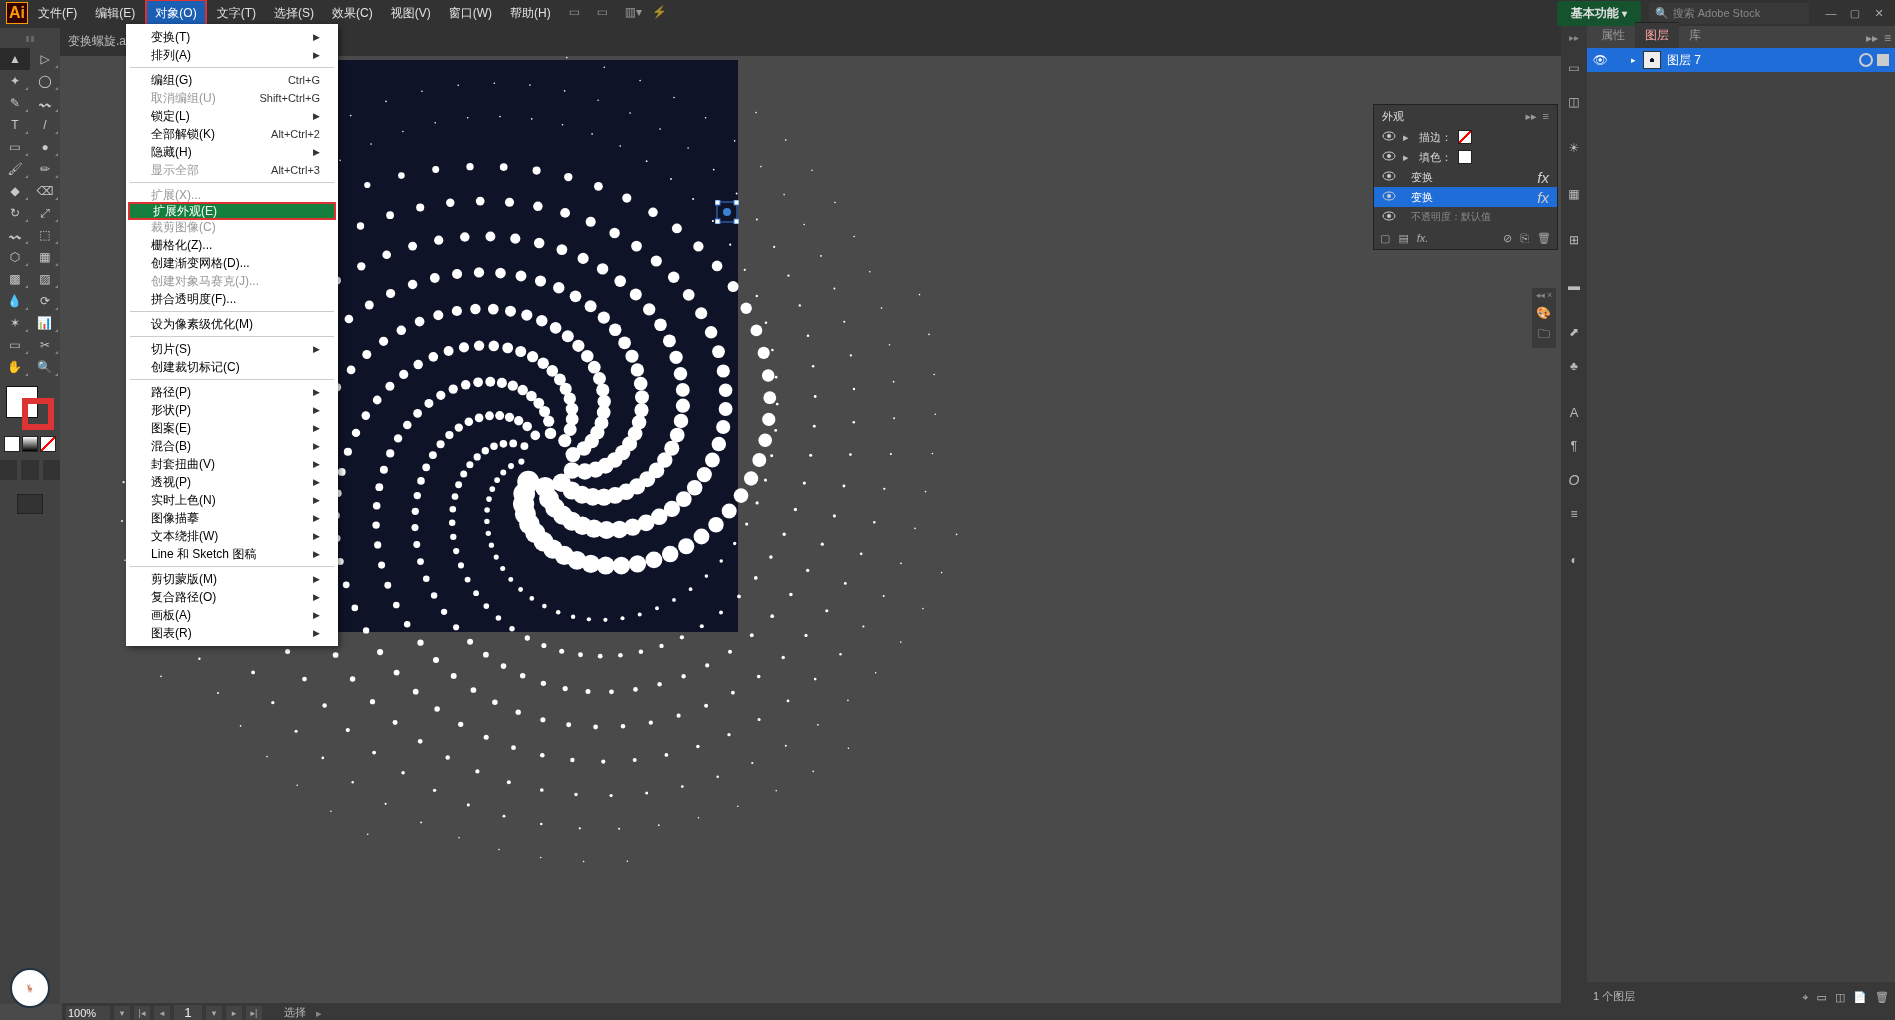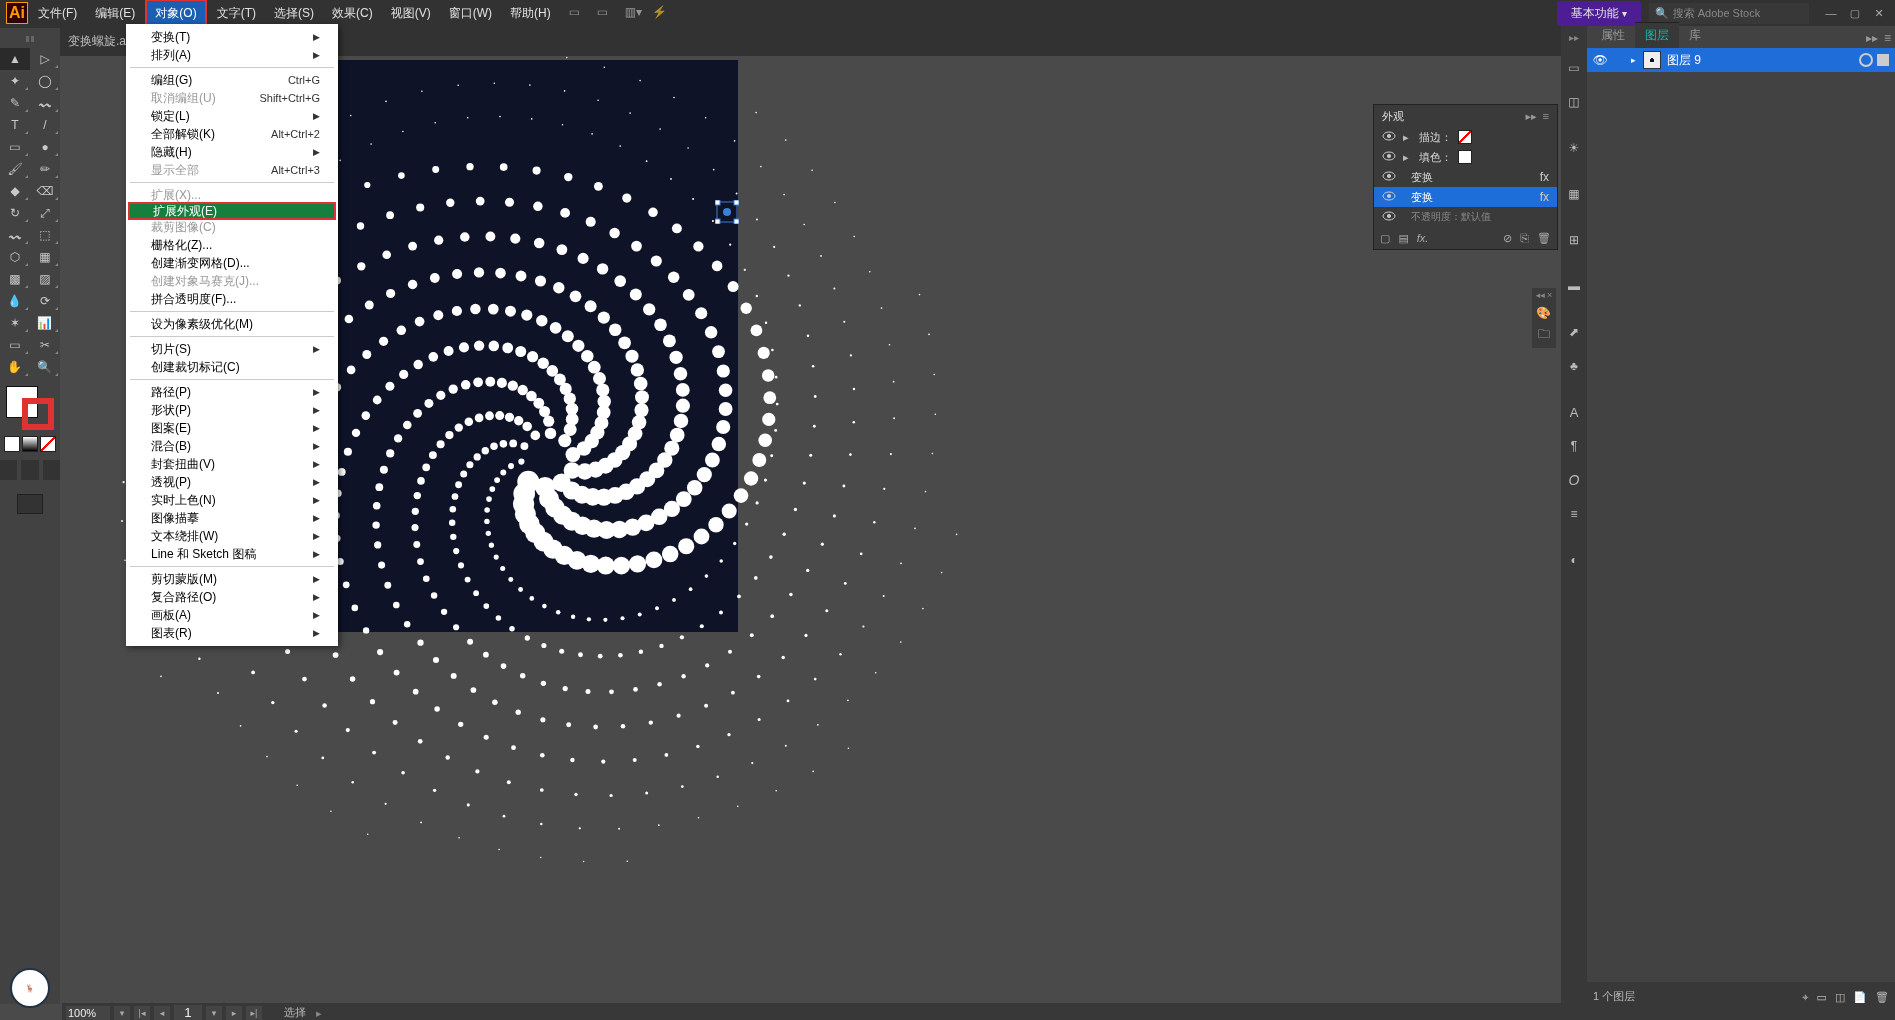--- a/index.html
+++ b/index.html
@@ -4,21 +4,21 @@
 <style>
 * { margin:0; padding:0; box-sizing:border-box; font-family:"Microsoft YaHei",sans-serif; }
 body { background:#4a4a4a; width:1895px; height:1020px; overflow:hidden; position:relative; color:#d7d7d7; font-size:12px; }
 .topbar { height:26px; background:#323232; display:flex; align-items:center; padding:0 6px; gap:2px; }
 .ai-logo { width:22px; height:22px; background:#310000; border:1px solid #ff9a00; display:flex; align-items:center; justify-content:center; color:#ff9a00; font-weight:bold; font-size:16px; }
 .menu-item { padding:4px 8px; color:#e0e0e0; cursor:default; white-space:nowrap; }
 .menu-item.active { background:#1b5fb5; color:#fff; border:2px solid #d33; margin:-2px 0; position:relative; z-index:10; }
 .top-icons { display:flex; gap:12px; margin-left:8px; align-items:center; }
 .top-icons .ticon { width:16px; height:16px; opacity:.6; }
 .top-right { margin-left:auto; display:flex; align-items:center; gap:8px; }
-.workspace-btn { background:#4c1d95; padding:4px 14px; border-radius:3px; color:#e0e0e0; }
+.workspace-btn { background:#14532d; padding:4px 14px; border-radius:3px; color:#e0e0e0;font-weight:bold; }
 .search-stock { display:flex; align-items:center; background:#383838; padding:3px 6px; width:160px; color:#888; gap:4px; font-size:11px; }
 .win-ctrls { display:flex; gap:4px; margin-left:4px; }
 .win-ctrls div { width:20px; height:16px; display:flex; align-items:center; justify-content:center; color:#aaa; font-size:11px; }
 
 .tabsbar { height:30px; background:#323232; display:flex; align-items:center; padding-left:64px; gap:12px; color:#bbb; font-size:12px; }
 .tabsbar .tab { padding:6px 4px; }
 .tabsbar .ptext { color:#888; }
 
 .toolbox { position:absolute; left:0; top:28px; width:60px; bottom:16px; background:#424242; display:flex; flex-direction:column; padding-top:6px; }
 .toolbox .dbl { width:28px; height:6px; margin:2px auto 6px; display:flex; gap:2px; justify-content:center; }
@@ -53,41 +53,41 @@
 .panel { position:absolute; right:337px; top:104px; width:185px; background:#3a3a3a; border:1px solid #222; font-size:11px; }
 .panel-head { background:#3a3a3a; height:22px; display:flex; align-items:center; padding:0 8px; color:#ddd; }
 .panel-head .ph-menu{margin-left:auto; display:flex; gap:6px; color:#999;}
 .panel-body .prow { display:flex; align-items:center; height:20px; padding:0 8px; gap:6px; }
 .panel-body .prow.sel { background:#1e6dd8; color:#fff; }
 .prow .eye { width:15px; height:12px; }
 .prow .ctrl{ width:10px; color:#bbb;}
 .prow .sw { width:14px; height:14px; border:1px solid #222; background:#fff;}
 .prow .sw.diag{ background:linear-gradient(135deg,#fff 45%,#f00 45%,#f00 55%,#fff 55%);}
 .prow .lbl { flex:1; padding-left:8px; }
-.prow .fx { color:#ccc; font-size:12px;}
+.prow .fx { font-style:italic; color:#ccc; font-size:15px;}
 .panel-foot { display:flex; align-items:center; height:22px; padding:0 6px; gap:8px; color:#aaa; }
 .panel-foot .spacer{flex:1;}
 
 .float-strip { position:absolute; right:339px; top:288px; width:24px; background:#3a3a3a; display:flex; flex-direction:column; align-items:center; padding:2px 0;}
 .float-strip .hd{display:flex; gap:2px; height:10px; align-items:center; margin-bottom:2px;}
 .float-strip .hd span{font-size:9px; color:#888;}
 .float-strip .fic{ width:22px; height:22px; color:#ccc; display:flex; align-items:center; justify-content:center; }
 
 .rightside { position:absolute; right:0; top:26px; width:334px; bottom:16px; display:flex; }
 .panelstrip { width:26px; background:#383838; display:flex; flex-direction:column; align-items:center; padding-top:2px; gap:2px; }
 .panelstrip .head{height:18px; display:flex; align-items:center; color:#888; font-size:10px;}
 .panelstrip .pic { width:24px; height:24px; background:#383838; color:#bbb; display:flex; align-items:center; justify-content:center; margin-top:8px; }
 .panelstrip .pic.txt{font-size:14px; font-style:italic;}
 .panelstrip .pic.t{font-size:13px;}
 .panelstrip .sep{ height:10px; }
 
 .layers-panel { flex:1; background:#424242; display:flex; flex-direction:column; }
 .lp-head { height:22px; background:#424242; display:flex; align-items:flex-end; padding:0 4px; }
 .lp-tab { padding:4px 10px; color:#999; }
-.lp-tab.active { background:#383838; color:#14b8a6; border-top:1px solid #222;}
+.lp-tab.active { background:#383838; color:#fca5a5; border-top:1px solid #222;}
 .lp-head .hopts{margin-left:auto; display:flex; gap:6px; color:#999; padding-bottom:3px;}
 .lp-body { flex:1; background:#424242; }
 .lrow { display:flex; align-items:center; height:24px; background:#1e6dd8; color:#fff; }
 .lrow .eye{width:26px; text-align:center;}
 .lrow .lock{width:18px;}
 .lrow .ar{ width:12px; font-size:9px;}
 .lrow .thumb{width:18px; height:18px; background:#eee; border:1px solid #333; position:relative;}
 .lrow .thumb::after{content:""; position:absolute; inset:3px; background:radial-gradient(#0f1328 30%,#eee 30%);}
 .lrow .lname{flex:1; padding-left:6px; font-size:12px;}
 .lrow .targ{width:14px; height:14px; border:2px solid #ccc; border-radius:50%; margin-right:4px;}
@@ -1080,21 +1080,21 @@
           <span>▸▸</span>
           <span>≡</span>
         </div>
     </div>
     <div class="lp-body">
       <div class="lrow">
         <div class="eye">👁</div>
         <div class="lock"></div>
         <div class="ar">▸</div>
         <div class="thumb"></div>
-        <div class="lname">图层 9</div>
+        <div class="lname">图层 7</div>
         <div class="targ"></div>
         <div class="selind"></div>
       </div>
     </div>
     <div class="lp-foot">
       <span>1 个图层</span>
       <span class="spacer"></span>
       <span>⌖</span>
       <span>▭</span>
       <span>◫</span>

